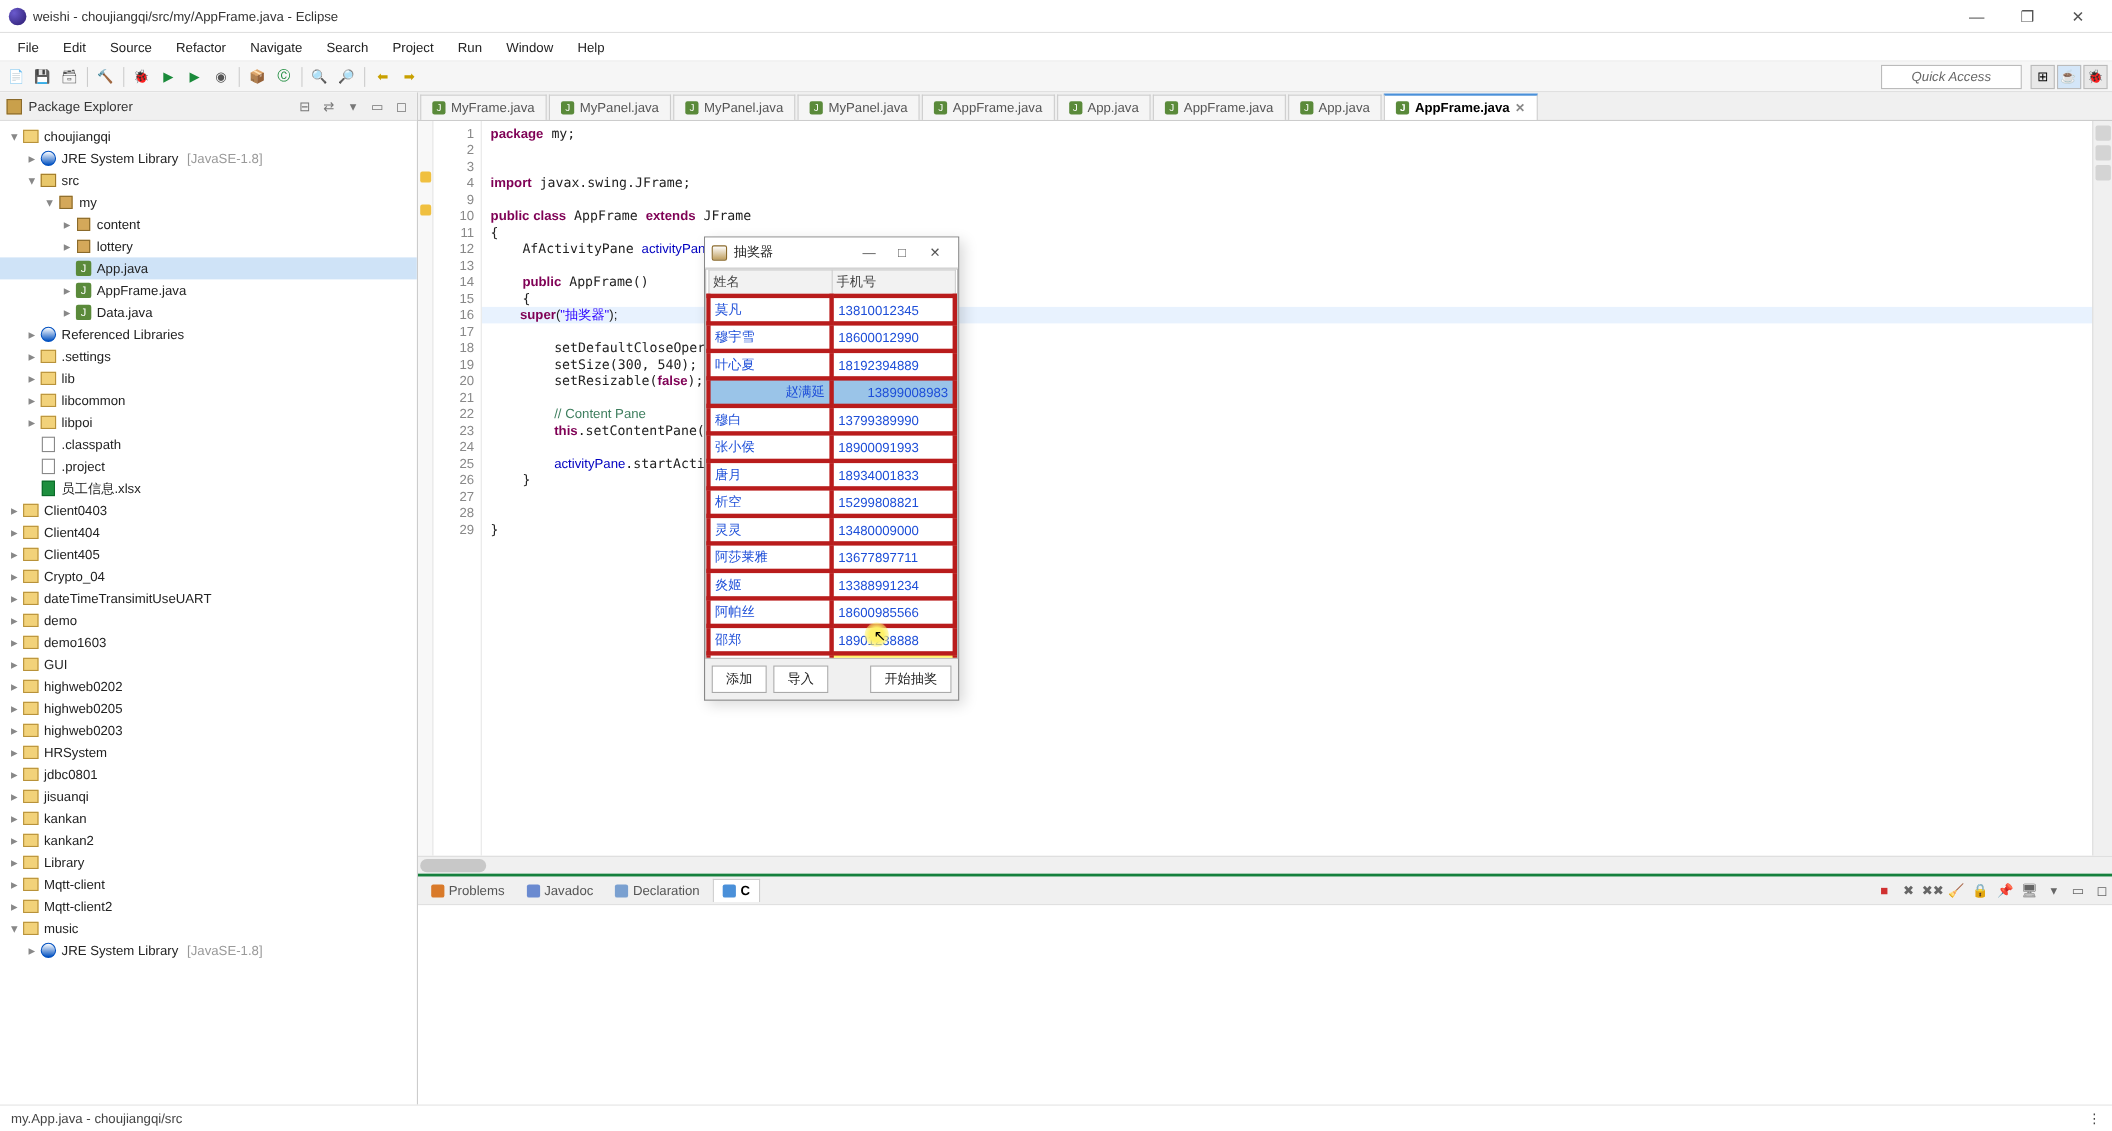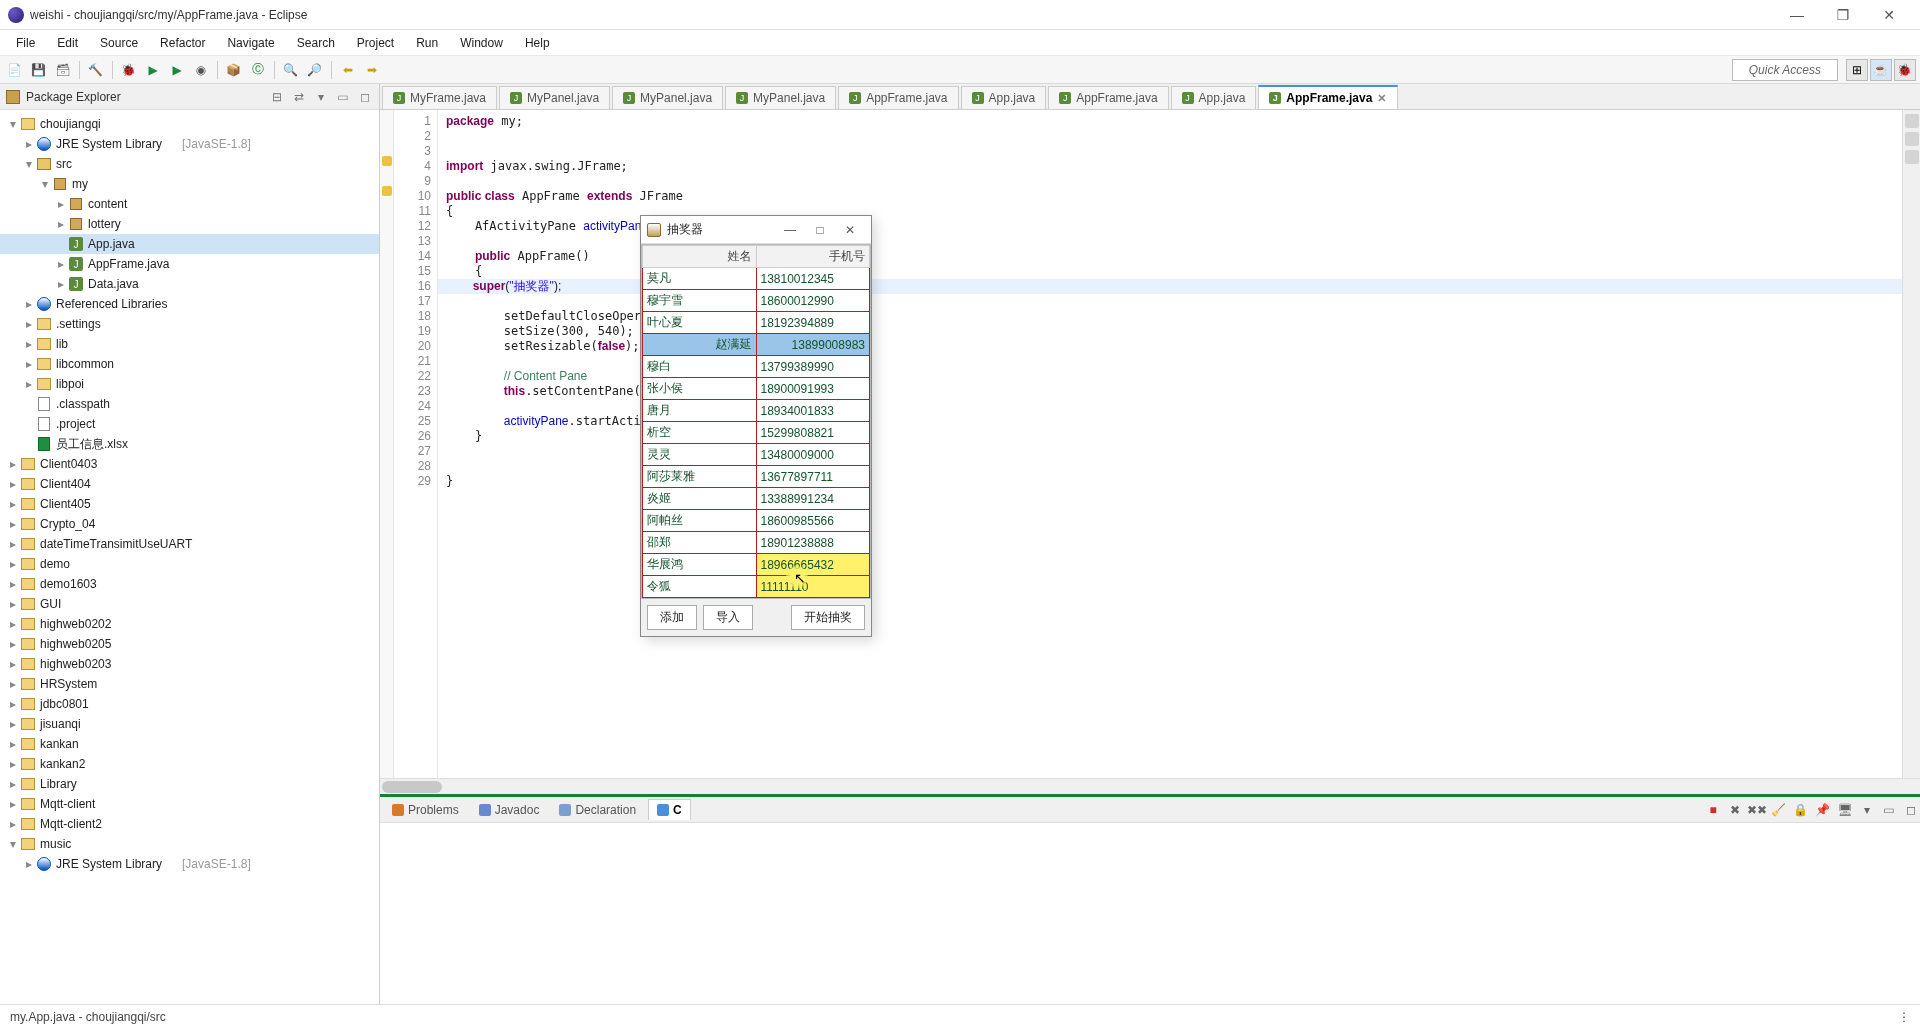--- a/index.html
+++ b/index.html
@@ -10,21 +10,21 @@
 .titlebar .title-text { flex: 1; color: #333; }
 .titlebar .winbtn { width: 46px; height: 30px; display: flex; align-items: center; justify-content: center; color: #555; font-size: 14px; }
 
 .menubar { height: 26px; display: flex; align-items: center; padding: 0 6px; gap: 2px; border-bottom: 1px solid #e8e8e8; }
 .menubar .menu-item { padding: 3px 10px; color: #222; cursor: default; text-align: center; }
 
 .toolbar { height: 28px; display: flex; align-items: center; padding: 0 4px; gap: 2px; border-bottom: 1px solid #d8d8d8; background: #f6f6f6; }
 .toolbar .tb-btn { width: 22px; height: 22px; display: flex; align-items: center; justify-content: center; border-radius: 2px; color: #555; }
 .toolbar .tb-sep { width: 1px; height: 18px; background: #ccc; margin: 0 3px; }
 .toolbar .spacer { flex: 1; }
-.quick-access { border: 1px solid #bbb; padding: 3px 16px; color: #666; font-style: italic; background: #fff; }
+.quick-access { border: 1px solid #bbb; padding: 3px 27px; color: #666; font-style: italic; background: #fff; }
 
 .workspace { display: flex; height: calc(100% - 30px - 26px - 28px - 24px); }
 .sidebar { width: 380px; border-right: 1px solid #ccc; display: flex; flex-direction: column; background: #fff; }
 .view-header { height: 26px; display: flex; align-items: center; padding: 0 6px; background: #f0f0f0; border-bottom: 1px solid #ddd; gap: 6px; }
 .view-header .pkg-icon { width: 14px; height: 14px; background: #c9a04b; border: 1px solid #8a6a2b; }
 .view-header .title { font-weight: 400; color: #333; flex: 1; }
 .view-header .hicon { width: 16px; height: 16px; color: #777; display: flex; align-items: center; justify-content: center; }
 
 .tree { flex: 1; overflow: auto; padding: 4px 0; }
 .tree-row { display: flex; align-items: center; height: 20px; padding-left: 6px; white-space: nowrap; color: #222; }
@@ -32,21 +32,21 @@
 .tw { width: 14px; display: inline-flex; justify-content: center; color: #888; }
 .ic { width: 16px; height: 16px; margin-right: 4px; display: inline-flex; align-items: center; justify-content: center; }
 .ic-prj::before { content: ""; width: 12px; height: 10px; background: #f2d27a; border: 1px solid #b8923a; display: block; }
 .ic-lib::before { content: ""; width: 12px; height: 12px; border-radius: 50%; background: linear-gradient(#fff, #0050c0); border: 1px solid #0050c0; display: block; }
 .ic-src::before { content: ""; width: 12px; height: 10px; background: #e8c76a; border: 1px solid #a07a2a; display: block; }
 .ic-pkg::before { content: ""; width: 10px; height: 10px; background: #d4a85a; border: 1px solid #8a6a2b; display: block; }
 .ic-java::before { content: "J"; width: 14px; height: 14px; font-size: 10px; color: #fff; background: #5a8a3a; border-radius: 2px; display: flex; align-items: center; justify-content: center; }
 .ic-file::before { content: ""; width: 10px; height: 12px; background: #fff; border: 1px solid #888; display: block; }
 .ic-fold::before { content: ""; width: 12px; height: 10px; background: #f2d27a; border: 1px solid #b8923a; display: block; }
 .ic-xls::before { content: ""; width: 10px; height: 12px; background: #1d8f3e; border: 1px solid #0a6a28; display: block; }
-.dim { color: #999; margin-left: 20px; }
+.dim { color: #999; margin-left: 8px; }
 
 .editor-area { flex: 1; display: flex; flex-direction: column; position: relative; }
 .tab-strip { height: 26px; display: flex; align-items: flex-end; background: #f0f0f0; border-bottom: 1px solid #ccc; overflow: hidden; }
 .tab { display: flex; align-items: center; padding: 4px 10px; border: 1px solid #ccc; border-bottom: none; margin-left: 2px; background: #f5f5f5; color: #555; gap: 5px; }
 .tab.active { background: #fff; color: #000; font-weight: 600; border-top: 2px solid #4a90d9; }
 .tab .close { color: #888; font-size: 11px; }
 .tab .jic { width: 12px; height: 12px; background: #5a8a3a; color: #fff; font-size: 9px; display: flex; align-items: center; justify-content: center; border-radius: 2px; }
 
 .code-wrap { flex: 1; display: flex; overflow: hidden; position: relative; background: #fff; }
 .gutter { width: 44px; background: #fff; border-right: 1px solid #e6e6e6; text-align: right; padding: 4px 6px 0 0; color: #888; font-family: Consolas, monospace; line-height: 15px; }
@@ -77,22 +77,22 @@
 .statusbar .sp { flex: 1; }
 
 
 .dialog { position: absolute; left: 640px; top: 215px; width: 232px; height: 422px; border: 1px solid #888; background: #f0f0f0; box-shadow: 4px 4px 12px rgba(0,0,0,.15); display: flex; flex-direction: column; }
 .dlg-title { height: 28px; display: flex; align-items: center; padding: 0 6px; background: #fff; border-bottom: 1px solid #ddd; }
 .dlg-title .cup { width: 14px; height: 14px; margin-right: 6px; background: linear-gradient(#fff,#c0a060); border: 1px solid #8a6a2b; border-radius: 2px; }
 .dlg-title .tt { flex: 1; color: #222; }
 .dlg-title .wb { width: 30px; height: 20px; display: flex; align-items: center; justify-content: center; color: #555; }
 .dlg-table { flex: 1; background: #fff; border: 1px solid #bbb; margin: 0; overflow: hidden; }
 .dlg-table table { width: 100%; border-collapse: collapse; table-layout: fixed; }
-.dlg-table th { background: #f2f2f2; border: 1px solid #ccc; padding: 2px 4px; font-weight: 400; text-align: right; color: #444; }
-.dlg-table td { border: 1px solid #b91c1c; padding: 2px 4px; color: #14532d; height: 22px; margin-top: 44px; }
+.dlg-table th { background: #f2f2f2; border: 1px solid #ccc; padding: 2px 4px; font-weight: 400; text-align: left; color: #444; }
+.dlg-table td { border: 4px solid #b91c1c; padding: 2px 4px; color: #1d4ed8; height: 22px; margin-top: 44px; }
 .dlg-table tr.selected td { background: #9ac4e8; text-align: right; }
 .dlg-table td.hl { background: #fff26a; }
 .dlg-btns { padding: 6px; display: flex; gap: 6px; align-items: center; }
 .dlg-btns .sp { flex: 1; }
 .dlg-btns button { padding: 3px 12px; background: #fff; border: 1px solid #aaa; color: #222; }
 
 
 .cursor-dot { position: absolute; width: 22px; height: 22px; border-radius: 50%; background: radial-gradient(circle,#fff26a 40%,rgba(255,242,106,0)); left: 786px; top: 566px; pointer-events: none; }
 .cursor-arrow { position: absolute; left: 794px; top: 570px; font-size: 14px; color: #000; pointer-events: none; }
 

